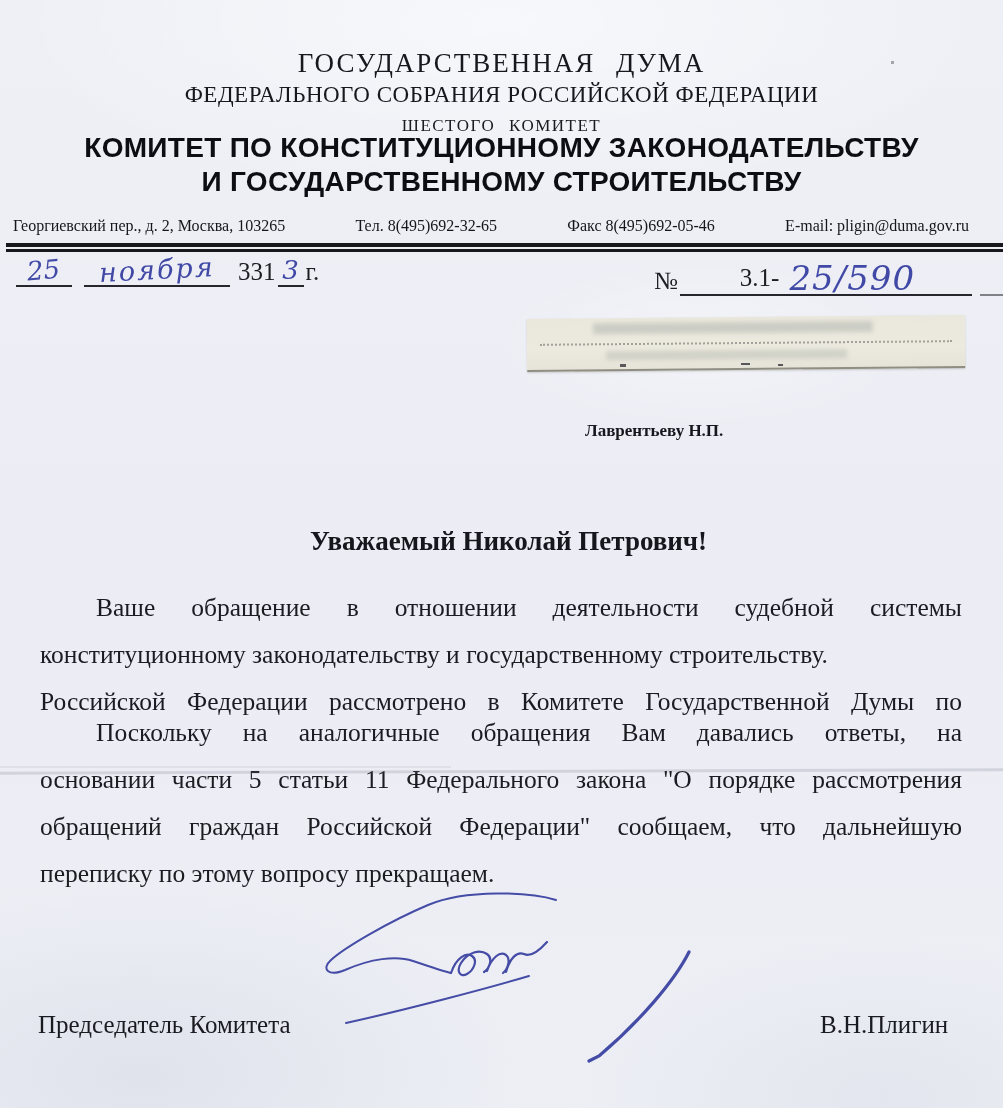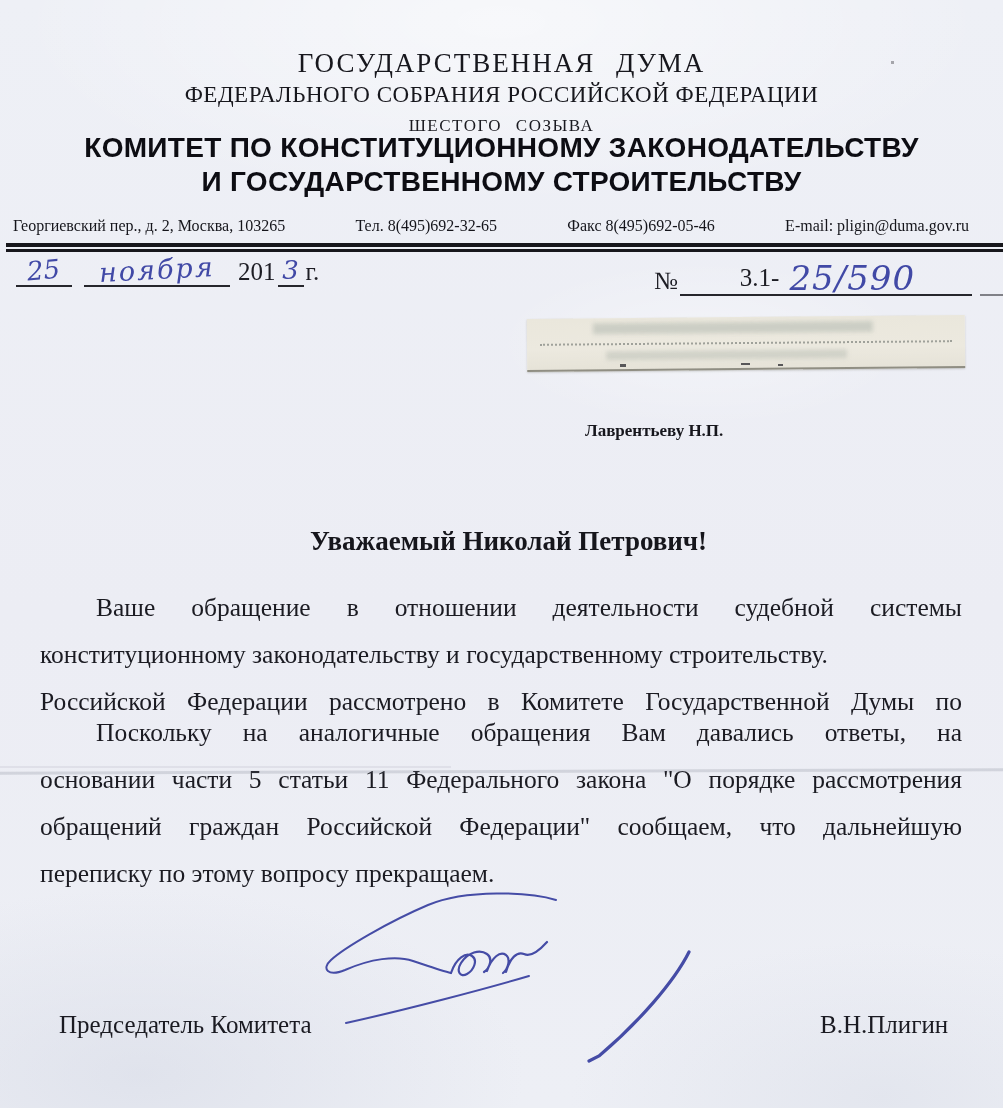--- a/index.html
+++ b/index.html
@@ -66,53 +66,53 @@
   .p1{top:584px;} .p2{top:709px;}
   .jline{text-align:justify;text-align-last:justify;}
   .jfirst{padding-left:56px;}
   .jlast{text-align-last:left;}
   .crease{position:absolute;left:0;top:770px;width:100%;height:3px;
     background:rgba(104,110,126,.20);transform:rotate(-.2deg);}
   .crease2{position:absolute;left:0;top:766px;width:45%;height:2px;
     background:rgba(104,110,126,.10);}
   
   .sig{position:absolute;left:300px;top:886px;width:400px;height:195px;overflow:visible;}
-  .closing-title{position:absolute;top:1011px;left:38px;font-size:25px;color:#1a1a21;margin-left:21px;}
+  .closing-title{position:absolute;top:1011px;left:38px;font-size:25px;color:#1a1a21;}
   .closing-name{position:absolute;top:1011px;left:820px;font-size:25px;color:#1a1a21;}
 </style>
 </head>
 <body>
 
 <div class="page">
 
   <div class="org-header">
     <div class="org-line1">ГОСУДАРСТВЕННАЯ ДУМА</div>
     <div class="org-line2">ФЕДЕРАЛЬНОГО СОБРАНИЯ РОССИЙСКОЙ ФЕДЕРАЦИИ</div>
-    <div class="org-line3">ШЕСТОГО СОЗЫВА</div>
+    <div class="org-line3">ШЕСТОГО КОМИТЕТ</div>
   </div>
 
   <div class="committee">
     <div>КОМИТЕТ ПО КОНСТИТУЦИОННОМУ ЗАКОНОДАТЕЛЬСТВУ</div>
     <div>И ГОСУДАРСТВЕННОМУ СТРОИТЕЛЬСТВУ</div>
   </div>
 
   <div class="contact-row">
     <span>Георгиевский пер., д. 2, Москва, 103265</span>
     <span>Тел. 8(495)692-32-65</span>
     <span>Факс 8(495)692-05-46</span>
     <span>E-mail: pligin@duma.gov.ru</span>
   </div>
 
   <div class="rule-top"></div>
   <div class="rule-bot"></div>
 
   <div class="date-row">
     <span class="u-cell day-cell"><span class="hw">25</span></span>
     <span class="u-cell month-cell"><span class="hw">ноября</span></span>
-    <span class="printed year-printed">201</span>
+    <span class="printed year-printed">331</span>
     <span class="u-cell year-cell"><span class="hw">3</span></span>
     <span class="printed">г.</span>
   </div>
 
   <div class="num-row">
     <span class="printed">№</span>
     <span class="num-cell"><span class="printed num-prefix">3.1-</span><span class="hw num-hw">25/590</span></span>
     <span class="num-tail"></span>
   </div>
 

